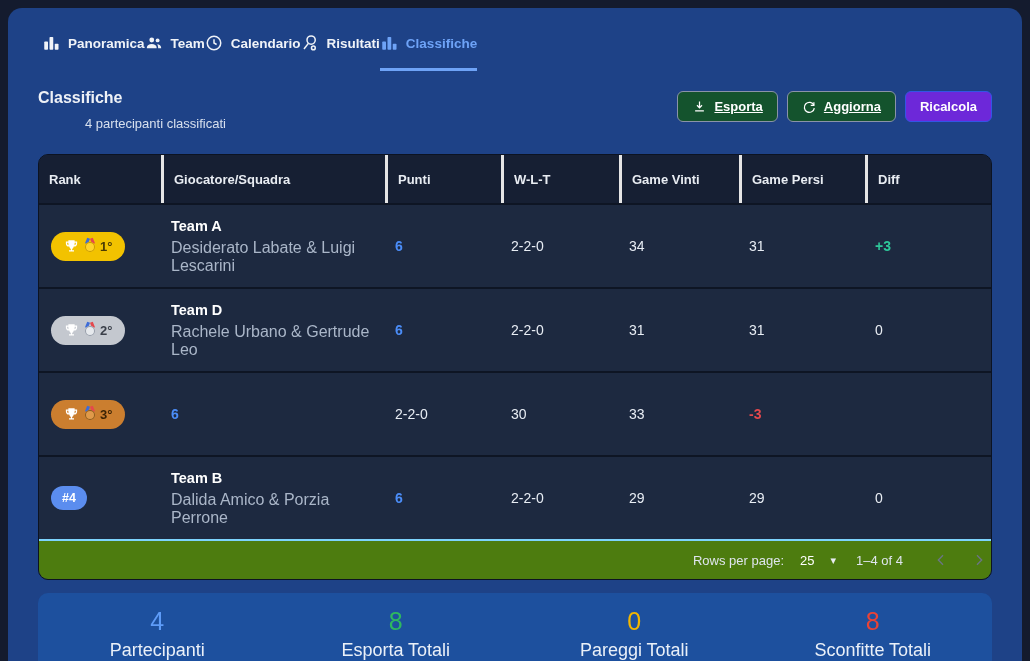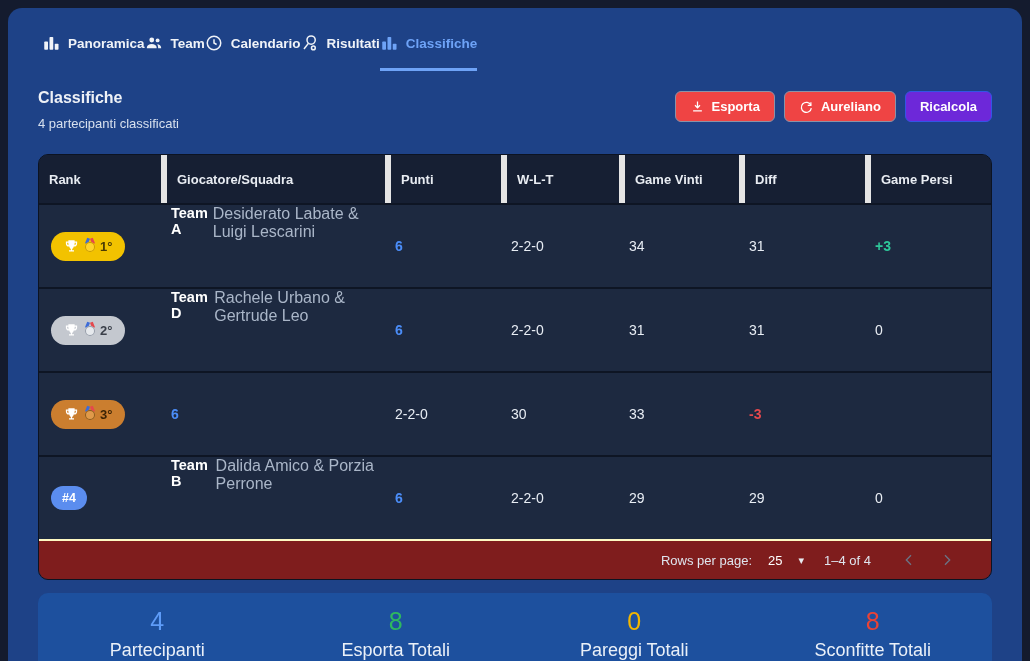--- a/index.html
+++ b/index.html
@@ -26,46 +26,46 @@
     border-bottom:3px solid transparent;
   }
   .tab .t-icon { width:18px; height:18px; display:inline-flex; color:#f0f3f8; }
   .tab .t-icon svg { width:18px; height:18px; }
   .tab.active { color:#6ea3f7; border-bottom-color:#6ea3f7; }
   .tab.active .t-icon { color:#6ea3f7; }
 
   
   .page-header { display:flex; justify-content:space-between; align-items:flex-start; margin-top:18px; }
   .ph-title { font-size:16px; font-weight:bold; }
-  .ph-sub { font-size:13px; color:#d7e0ee; margin-top:9px; }
+  .ph-sub { font-size:13px; color:#d7e0ee; margin-top:9px;margin-left:47px; }
   .ph-actions { display:flex; gap:9px; align-items:center; margin-top:2px; }
   .btn {
     height:31px; display:inline-flex; align-items:center; gap:7px;
     padding:0 14px; border-radius:6px; font-size:13px; font-weight:bold;
     color:#fff; cursor:pointer; white-space:nowrap;
   }
-  .btn.outline { background:#ef4444; border:1px solid #8a93a8; }
+  .btn.outline { background:#14532d; border:1px solid #8a93a8;text-decoration:underline; }
   .btn.solid  { background:#6d28d9; border:1px solid #3355e5; }
   .btn svg { width:15px; height:15px; }
 
   
   .panel {
     margin-top:23px; background:#1d2940; border:1px solid #0c1322;
     border-radius:10px; overflow:hidden;
   }
   .tgrid { display:grid; grid-template-columns:122px 224px 116px 118px 120px 126px 1fr; }
   .thead { background:#161f33; height:48px; }
   .th {
     display:flex; align-items:center; padding-left:10px;
     font-size:13px; font-weight:bold; color:#e8ecf2;
   }
-  .th + .th { border-left:6px solid #e5e5e5; }
+  .th + .th { border-left:3px solid #e5e5e5; }
   .trow { height:84px; border-top:2px solid #0e1524; }
   .td { display:flex; align-items:center; padding-left:10px; font-size:14px; color:#e8edf4; }
-  .team-cell { flex-direction:row; align-items:flex-start; justify-content:center; gap:5px; }
+  .team-cell { flex-direction:column; align-items:flex-start; justify-content:center; gap:5px; }
   .team-name { font-size:14.5px; font-weight:bold; color:#fff; }
   .team-players { font-size:16px; color:#aab6c8; }
   .punti { font-weight:bold; }
 
   
   .badge {
     display:inline-flex; align-items:center; gap:5px;
     height:29px; padding:0 13px; border-radius:15px;
     font-size:13px; font-weight:bold; margin-left:2px;
   }
@@ -78,23 +78,23 @@
   .medal::before, .medal::after { content:""; position:absolute; top:-4px; width:3px; height:6px; z-index:0; }
   .medal::before { left:1px;  background:#3d6cd8; transform:rotate(22deg); }
   .medal::after  { right:1px; background:#e5484d; transform:rotate(-22deg); }
   .medal i { position:absolute; inset:0; border-radius:50%; z-index:1; }
   .badge.gold   .medal i { background:#ffd42a; box-shadow:inset 0 0 0 1px #c99a00; }
   .badge.silver .medal i { background:#e6e9ed; box-shadow:inset 0 0 0 1px #959ca8; }
   .badge.bronze .medal i { background:#e09a4a; box-shadow:inset 0 0 0 1px #8c5a1d; }
 
   
   .tfoot {
-    height:40px; background:#7f1d1d; border-top:2px solid #fef9c3;
+    height:40px; background:#4d7c0f; border-top:2px solid #7dd3fc;
     display:flex; align-items:center; justify-content:flex-end;
-    gap:20px; padding-right:32px; font-size:13px; color:#dfe5ee;
+    gap:20px; padding-right:0; font-size:13px; color:#dfe5ee;
   }
   .rpp { display:flex; align-items:center; gap:16px; }
   .rpp-select { display:flex; align-items:center; gap:16px; cursor:pointer; color:#fff; }
   .rpp-select .arrow { font-size:11px; color:#e8ecf2; }
   .pager { display:flex; align-items:center; gap:14px; margin-left:6px; }
   .pg-btn { width:24px; height:24px; display:flex; align-items:center; justify-content:center; color:#6b7486; cursor:default; }
   .pg-btn svg { width:16px; height:16px; }
 
   
   .stats {
@@ -179,37 +179,37 @@
         </span>
         <span>Esporta</span>
       </div>
       <div class="btn outline">
         <span style="display:inline-flex">
           <svg viewBox="0 0 24 24" fill="none" stroke="currentColor" stroke-width="2">
               <path d="M19 5v5h-5"></path>
               <path d="M19 10a8 8 0 1 0 .7 4.5"></path>
             </svg>
         </span>
-        <span>Aureliano</span>
+        <span>Aggiorna</span>
       </div>
       <div class="btn solid">
         <span>Ricalcola</span>
       </div>
     </div>
   </div>
 
   <div class="panel">
     <div class="tgrid thead">
       <div class="th">Rank</div>
       <div class="th">Giocatore/Squadra</div>
       <div class="th">Punti</div>
       <div class="th">W-L-T</div>
       <div class="th">Game Vinti</div>
+      <div class="th">Game Persi</div>
       <div class="th">Diff</div>
-      <div class="th">Game Persi</div>
     </div>
 
     <div class="tgrid trow">
       <div class="td">
         <span class="badge gold">
           <span class="trophy">
             <svg viewBox="0 0 24 24" fill="#fff">
                 <path d="M7 2h10v2h4v3a5 5 0 0 1-5 5h-.4A6 6 0 0 1 13 15.9V18h3v2H8v-2h3v-2.1A6 6 0 0 1 8.4 12H8a5 5 0 0 1-5-5V4h4V2zm0 4H5v1a3 3 0 0 0 2.4 2.9A6 6 0 0 1 7 8V6zm10 0v2a6 6 0 0 1-.4 1.9A3 3 0 0 0 19 7V6h-2z"></path>
               </svg>
           </span>

